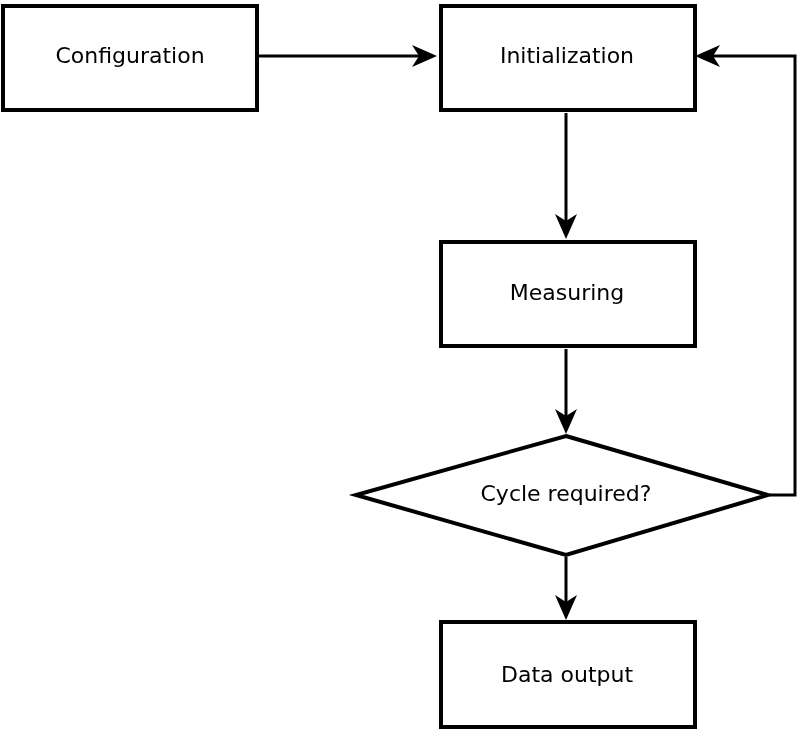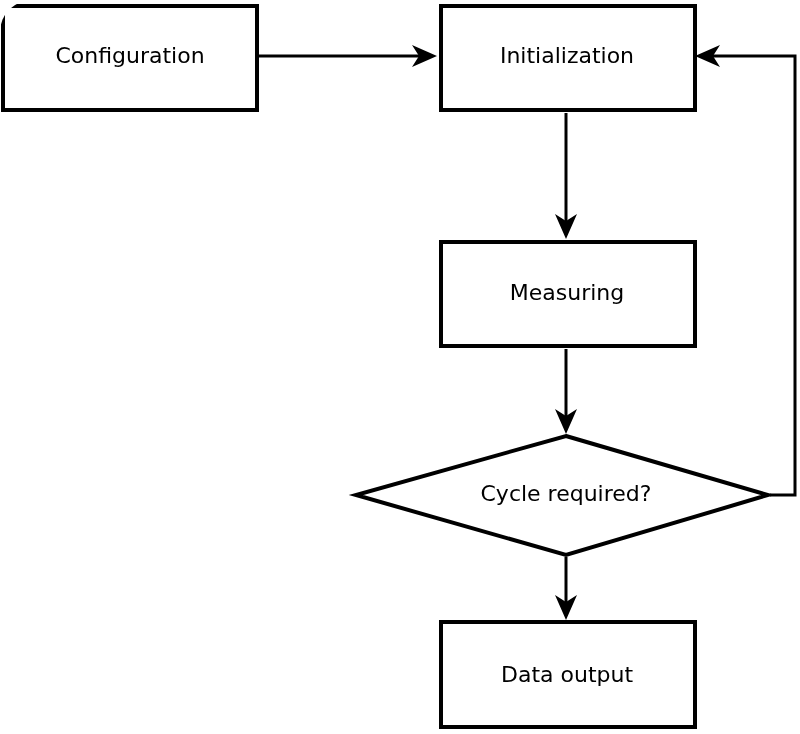--- a/index.html
+++ b/index.html
@@ -10,21 +10,20 @@
   }
   body {
     font-family: "DejaVu Sans", "Liberation Sans", sans-serif;
   }
   #diagram-root {
     position: relative;
     width: 800px;
     height: 734px;
     background: #ffffff;
     overflow: hidden;
-    border-radius: 32px;
   }
   #flow-svg {
     position: absolute;
     left: 0;
     top: 0;
     width: 800px;
     height: 734px;
     display: block;
   }
   .node-box {

